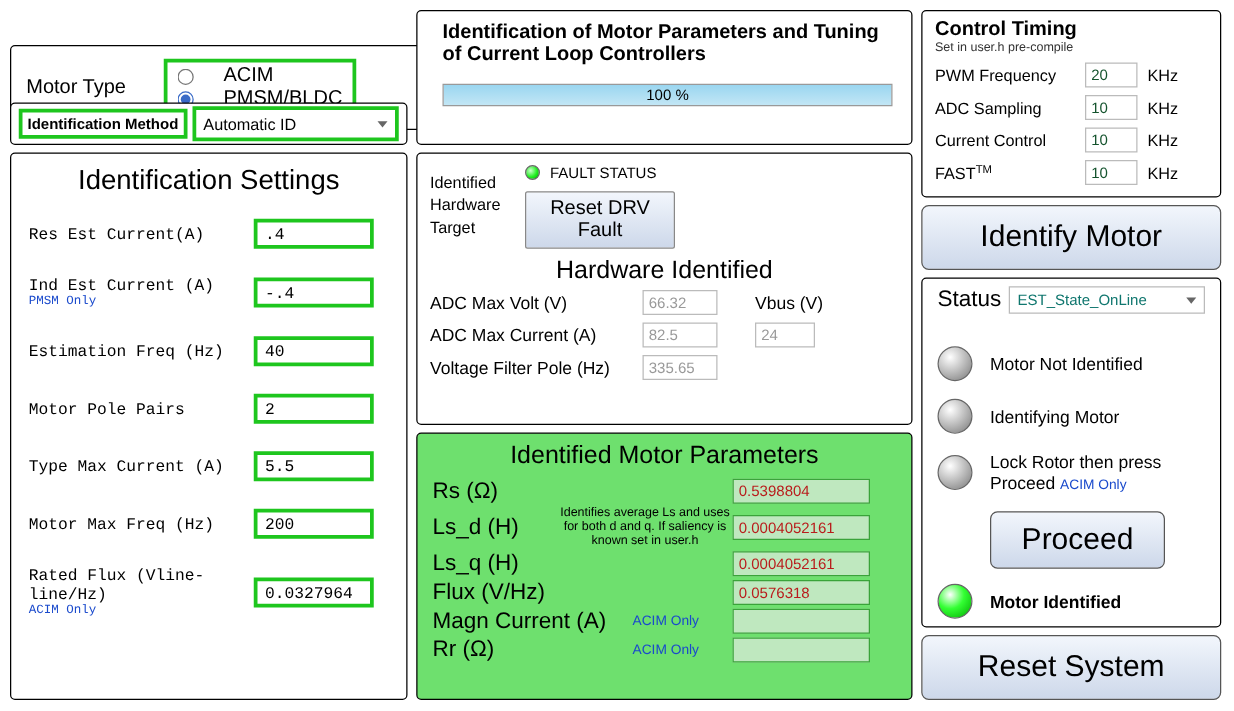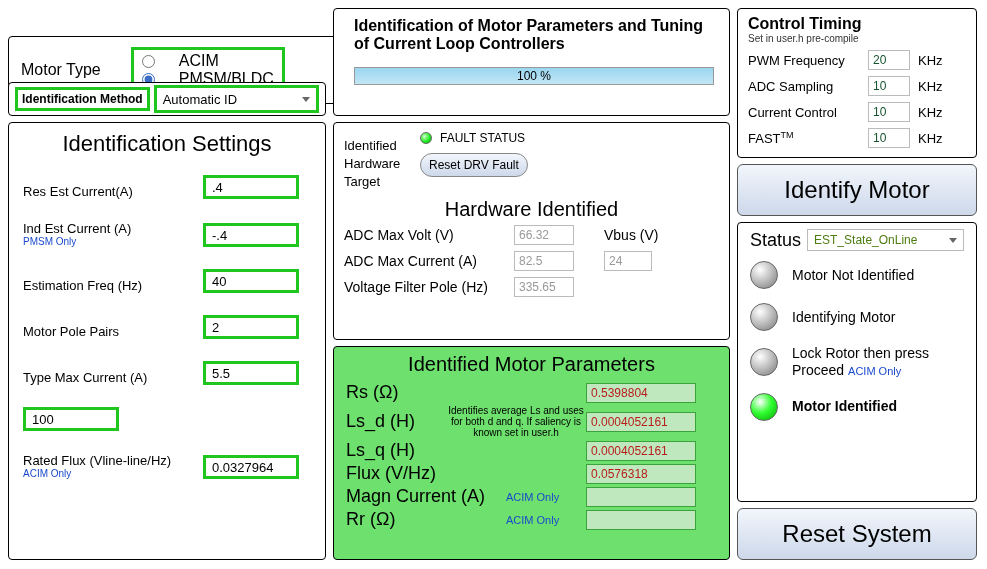--- a/index.html
+++ b/index.html
@@ -16,42 +16,42 @@
 
 
 .id-method { left: 8px; top: 82px; width: 318px; height: 34px; display: flex; align-items: center; padding: 0 6px; }
 .id-method-label { border: 3px solid #1ec61e; padding: 2px 4px; font-weight: bold; font-size: 12px; margin-right: 4px; }
 .id-method-select { border: 3px solid #1ec61e; flex: 1; height: 28px; display: flex; align-items: center; justify-content: space-between; padding: 0 6px; background: #fff; }
 .select-arrow { border-left: 4px solid transparent; border-right: 4px solid transparent; border-top: 5px solid #666; }
 
 
 .id-settings { left: 8px; top: 122px; width: 318px; height: 438px; padding: 8px 14px; }
 .id-settings-title { font-size: 22px; text-align: center; margin-bottom: 18px; }
-.setting-row { display: flex; align-items: flex-end; margin-bottom: 22px; }
+.setting-row { display: flex; align-items: center; margin-bottom: 22px; font-family: Liberation Mono, monospace; }
 .setting-label { width: 180px; font-size: 13px; }
 .setting-sublabel { font-size: 10px; color: #1a4acc; }
 .setting-input { border: 3px solid #1ec61e; width: 96px; height: 24px; padding: 2px 6px; font-size: 13px; }
 
 
 .main-title { left: 333px; top: 8px; width: 397px; height: 108px; padding: 8px 20px; display: flex; flex-direction: column; }
 .main-title-text { font-size: 16px; font-weight: bold; margin-bottom: 14px; }
 .progress-bar { border: 1px solid #999; width: 360px; height: 18px; background: linear-gradient(#9ad6f0, #c2e6f5); position: relative; display: flex; align-items: center; justify-content: center; font-size: 12px; }
 
 
 .hw-panel { left: 333px; top: 122px; width: 397px; height: 218px; padding: 4px 10px; }
 .hw-top { display: flex; }
 .hw-target-label { width: 76px; font-size: 13px; line-height: 1.4; padding-top: 10px; }
 .hw-list { flex: 1; }
 .hw-item { display: flex; align-items: center; font-size: 12px; margin-bottom: 2px; }
 .led { width: 12px; height: 12px; border-radius: 50%; margin-right: 8px; background: radial-gradient(circle at 35% 35%, #eee, #999 55%, #666); border: 1px solid #666; }
 .led.red { background: radial-gradient(circle at 35% 35%, #ff8, #f22 55%, #a00); }
 .led.green { background: radial-gradient(circle at 35% 35%, #cfc, #2e2 55%, #0a0); }
 .fault-col { width: 120px; }
 .fault-status { display: flex; align-items: center; font-size: 12px; margin-bottom: 8px; margin-top: 4px; }
-.btn { border: 1px solid #888; border-radius: 12px; background: linear-gradient(#f2f6fc, #cdd8ea); padding: 4px 8px; font-size: 12px; cursor: pointer; }
+.btn { border: 1px solid #888; border-radius: 2px; background: linear-gradient(#f2f6fc, #cdd8ea); padding: 4px 8px; font-size: 16px; cursor: pointer; }
 
 .hw-params-title { font-size: 20px; text-align: center; margin: 6px 0 4px; }
 .hw-param-row { display: flex; align-items: center; margin-bottom: 6px; font-size: 14px; }
 .hw-param-label { width: 170px; }
 .hw-param-val { border: 1px solid #bbb; background: #fff; width: 60px; height: 20px; padding: 0 4px; font-size: 12px; color: #999; margin-right: 30px; display:flex;align-items:center; }
 .vbus-label { width: 70px; }
 
 
 .motor-params { left: 333px; top: 346px; width: 397px; height: 214px; background: #6ee06e; padding: 6px 12px; }
 .motor-params-title { font-size: 20px; text-align: center; margin-bottom: 6px; }
@@ -69,23 +69,23 @@
 .ct-label { width: 120px; }
 .ct-val { border: 1px solid #bbb; width: 42px; height: 20px; color: #14532d; font-size: 12px; padding: 0 4px; margin-right: 8px; display:flex;align-items:center;}
 .ct-unit { font-size: 13px; }
 sup{font-size:9px;}
 
 
 .identify-btn { position: absolute; left: 737px; top: 164px; width: 240px; height: 52px; border: 1.5px solid #555; border-radius: 6px; background: linear-gradient(#f2f6fc, #cdd8ea); font-size: 24px; text-align: center; display: flex; align-items: center; justify-content: center; cursor: pointer; }
 
 
 .status-panel { left: 737px; top: 222px; width: 240px; height: 280px; padding: 6px 12px; }
-.status-head { display: flex; align-items: center; margin-bottom: 10px; }
+.status-head { display: flex; align-items: flex-start; margin-bottom: 26px; }
 .status-title { font-size: 18px; margin-right: 6px; }
-.status-select { border: 1px solid #bbb; flex: 1; height: 22px; display: flex; align-items: center; justify-content: space-between; padding: 0 6px; color: #4d7c0f; font-size: 12px; }
+.status-select { border: 1px solid #bbb; flex: 1; height: 22px; display: flex; align-items: center; justify-content: space-between; padding: 0 6px; color: #0f766e; font-size: 12px; }
 .status-row { display: flex; align-items: center; margin-bottom: 14px; font-size: 14px; }
 .status-led { width: 28px; height: 28px; border-radius: 50%; margin-right: 14px; background: radial-gradient(circle at 35% 30%, #fff, #bbb 50%, #777); border: 1px solid #666; flex-shrink: 0; }
 .status-led.on { background: radial-gradient(circle at 35% 30%, #fff, #3f3 45%, #0a0); }
 .status-text { line-height: 1.2; }
 .proceed-btn { border: 1.5px solid #555; border-radius: 6px; background: linear-gradient(#f2f6fc, #cdd8ea); font-size: 24px; width: 140px; height: 46px; margin-left: 42px; display: flex; align-items: center; justify-content: center; cursor: pointer; margin-bottom: 12px; }
 
 
 .reset-btn { position: absolute; left: 737px; top: 508px; width: 240px; height: 52px; border: 1.5px solid #555; border-radius: 6px; background: linear-gradient(#f2f6fc, #cdd8ea); font-size: 24px; display: flex; align-items: center; justify-content: center; cursor: pointer; }
 </style>
 </head>
@@ -130,21 +130,22 @@
       </div>
       <div class="setting-row">
         <div class="setting-label">Motor Pole Pairs</div>
         <div class="setting-input">2</div>
       </div>
       <div class="setting-row">
         <div class="setting-label">Type Max Current (A)</div>
         <div class="setting-input">5.5</div>
       </div>
       <div class="setting-row">
-        <div class="setting-input">100</div>
+        <div class="setting-label">Motor Max Freq (Hz)</div>
+        <div class="setting-input">200</div>
       </div>
       <div class="setting-row">
         <div class="setting-label">Rated Flux (Vline-line/Hz)<div class="setting-sublabel">ACIM Only</div></div>
         <div class="setting-input">0.0327964</div>
       </div>
     </div>
 </div>
 
 <div class="panel main-title">
   <div class="main-title-text">Identification of Motor Parameters and Tuning of Current Loop Controllers</div>
@@ -255,19 +256,20 @@
       <span class="status-text">Motor Not Identified</span>
     </div>
   <div class="status-row">
       <span class="status-led"></span>
       <span class="status-text">Identifying Motor</span>
     </div>
   <div class="status-row">
       <span class="status-led"></span>
       <span class="status-text"><span>Lock Rotor then press Proceed</span> <span style="color:#1a4acc;font-size:11px">ACIM Only</span></span>
     </div>
+  <div class="proceed-btn">Proceed</div>
   <div class="status-row">
       <span class="status-led on"></span>
       <span class="status-text" style="font-weight:bold">Motor Identified</span>
     </div>
 </div>
 
 <div class="reset-btn">Reset System</div>
 
 </body></html>

